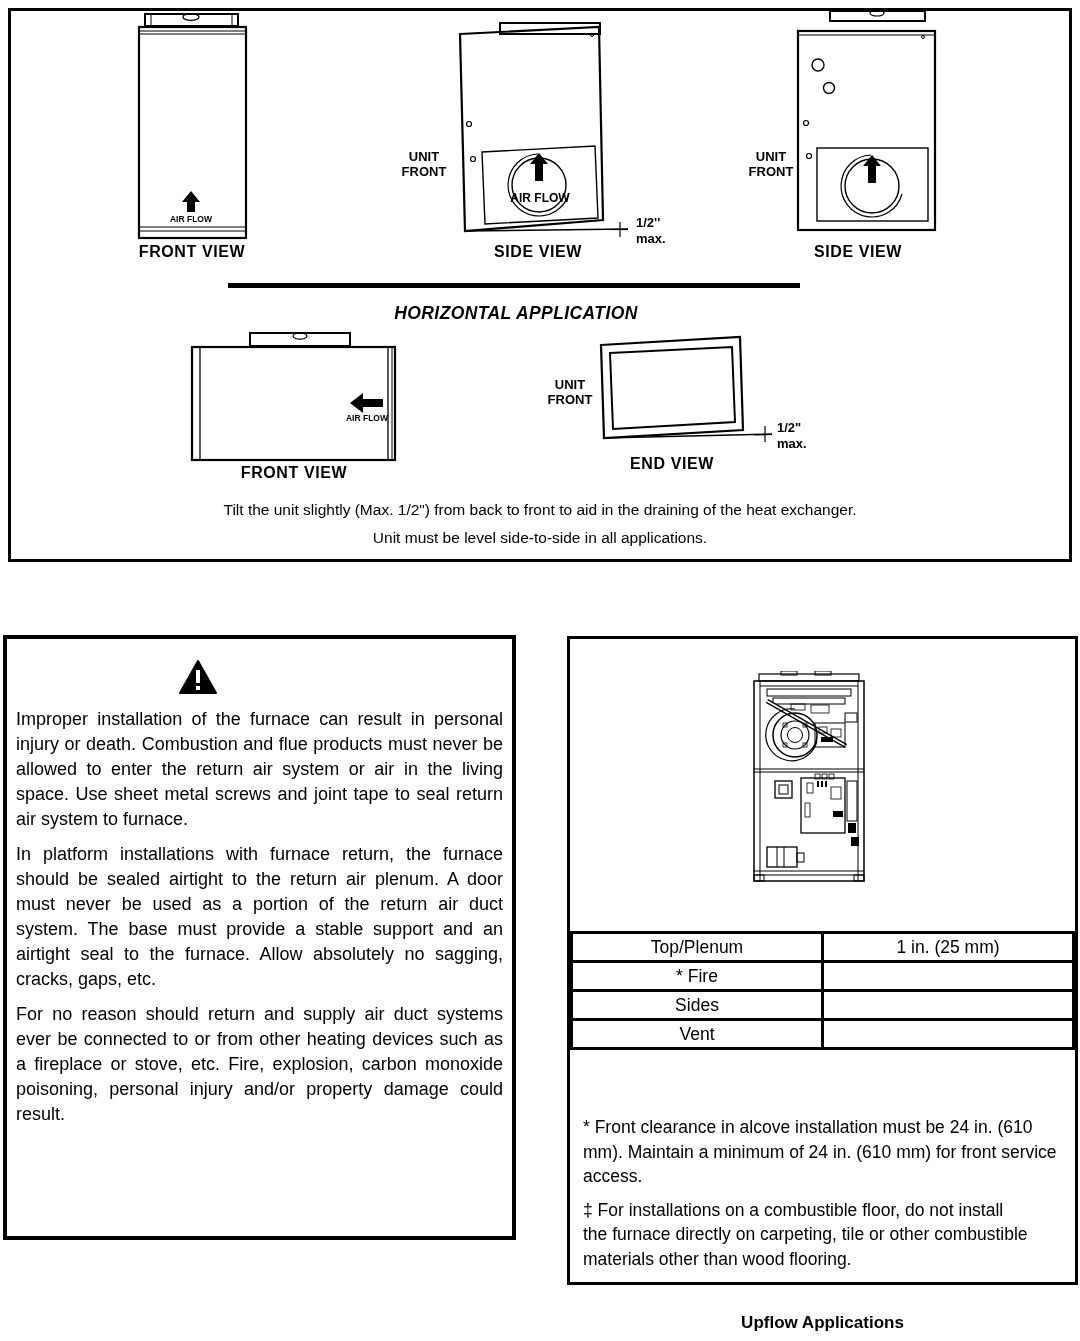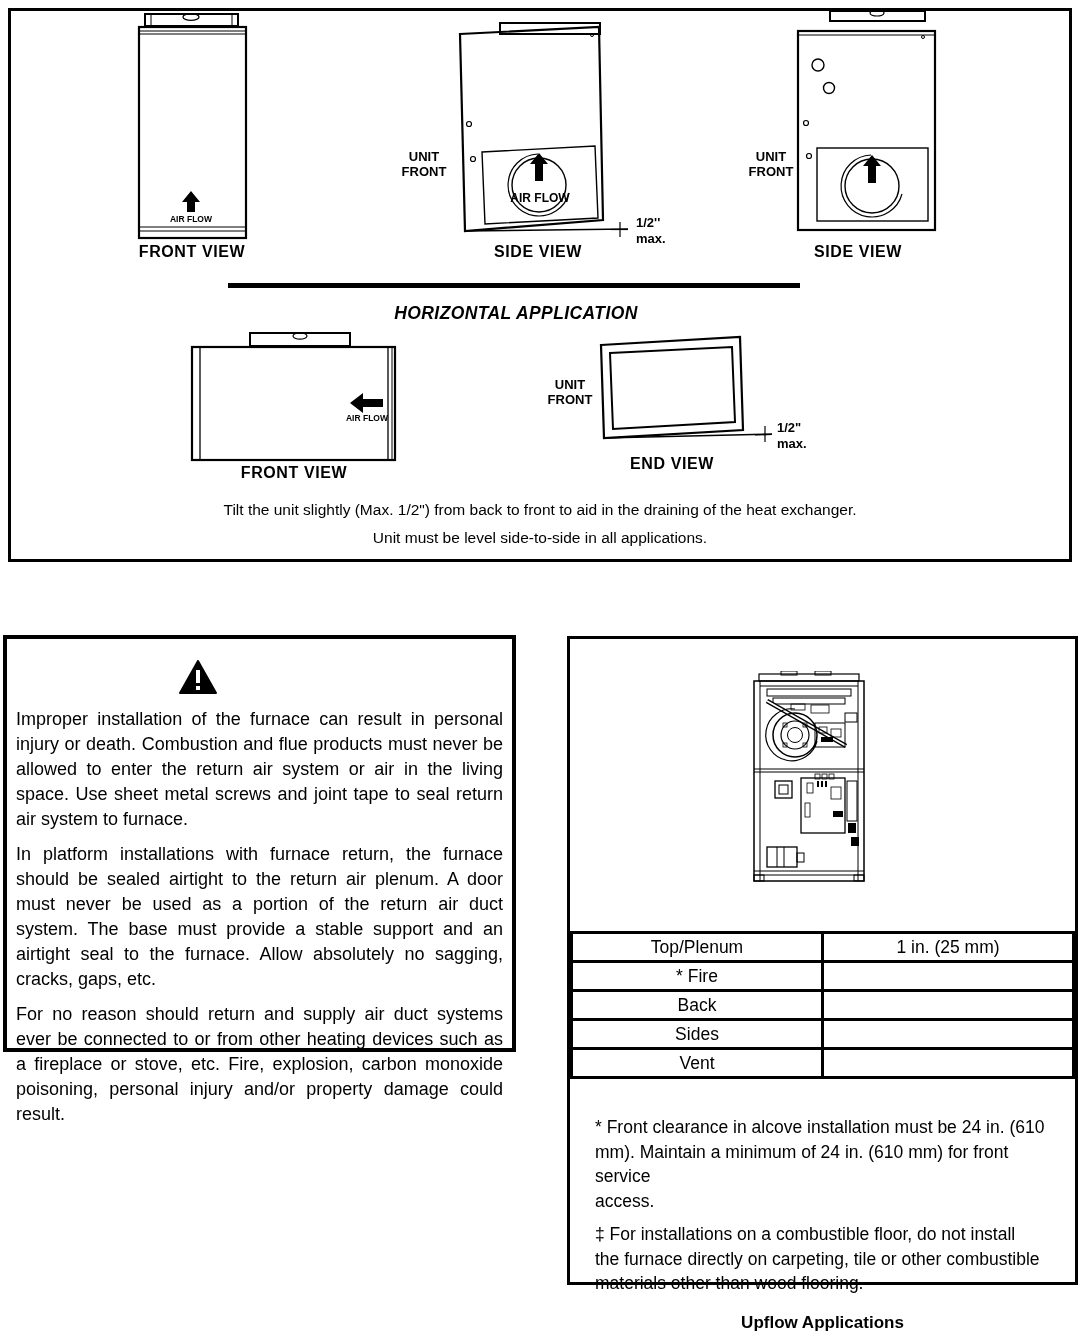--- a/index.html
+++ b/index.html
@@ -8,30 +8,30 @@
   .panel{position:absolute;box-sizing:border-box;background:#fff;}
   #orientation-panel{left:8px;top:8px;width:1064px;height:554px;border:3px solid #000;}
   #orientation-panel svg{position:absolute;left:0;top:0;}
   svg text{font-family:"Liberation Sans",sans-serif;fill:#000;}
   .lbl-lg{font-size:16px;font-weight:bold;letter-spacing:.6px;}
   .lbl-md{font-size:13px;font-weight:bold;}
   .lbl-sm{font-size:8.5px;font-weight:bold;}
   .lbl-af{font-size:12px;font-weight:bold;}
   .lbl-title{font-size:17.5px;font-weight:bold;font-style:italic;letter-spacing:.4px;}
   .cap{font-size:15.5px;}
-  #warning-panel{left:3px;top:635px;width:513px;height:417px;border:4px solid #000;}
+  #warning-panel{left:3px;top:635px;width:513px;height:605px;border:4px solid #000;}
   #warning-panel .tri{position:absolute;left:172px;top:21px;width:38px;height:34px;}
   #warning-panel .wtext{position:absolute;left:9px;right:9px;top:68px;}
   #warning-panel p{margin:0 0 10px 0;font-size:18px;line-height:25px;text-align:justify;}
   #clearances-panel{left:567px;top:636px;width:511px;height:649px;border:3px solid #000;}
   #furnace-drawing{position:absolute;left:181px;top:32px;}
   table.clr{position:absolute;left:0;top:292px;width:100%;border-collapse:collapse;}
   table.clr td{border:3px solid #000;height:26px;text-align:center;font-size:17.5px;padding:0 4px;}
   table.clr td.c1{width:50%;text-align:center;}
-  .footnotes{position:absolute;left:16px;right:0;top:470px;padding:6px 9px 0 9px;}
+  .footnotes{position:absolute;left:4px;right:0;top:470px;padding:6px 9px 0 9px;}
   .footnotes p{margin:0 0 9px 0;font-size:17.5px;line-height:24.5px;white-space:pre-line;}
   #footer-title{position:absolute;left:567px;top:1313px;width:511px;text-align:center;
                 font-weight:bold;font-size:17px;}
 </style>
 </head>
 <body>
 
 <div id="page">
 
   <div id="orientation-panel" class="panel">
@@ -201,24 +201,20 @@
       <tbody>
         <tr>
           <td class="c1">Top/Plenum</td>
           <td>1 in. (25 mm)</td>
         </tr>
         <tr>
           <td class="c1">* Fire</td>
           <td></td>
         </tr>
         <tr>
-          <td class="c1">Back</td>
-          <td></td>
-        </tr>
-        <tr>
           <td class="c1">Sides</td>
           <td></td>
         </tr>
         <tr>
           <td class="c1">Vent</td>
           <td></td>
         </tr>
       </tbody>
     </table>
 

